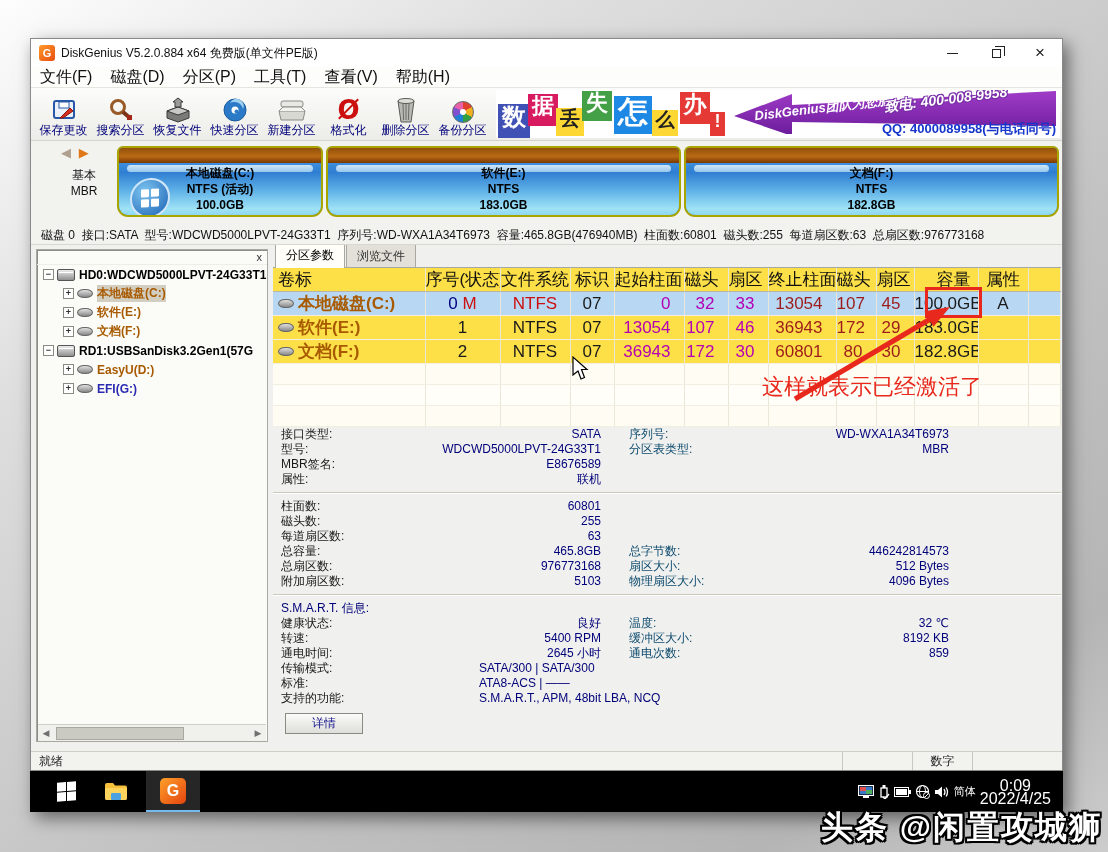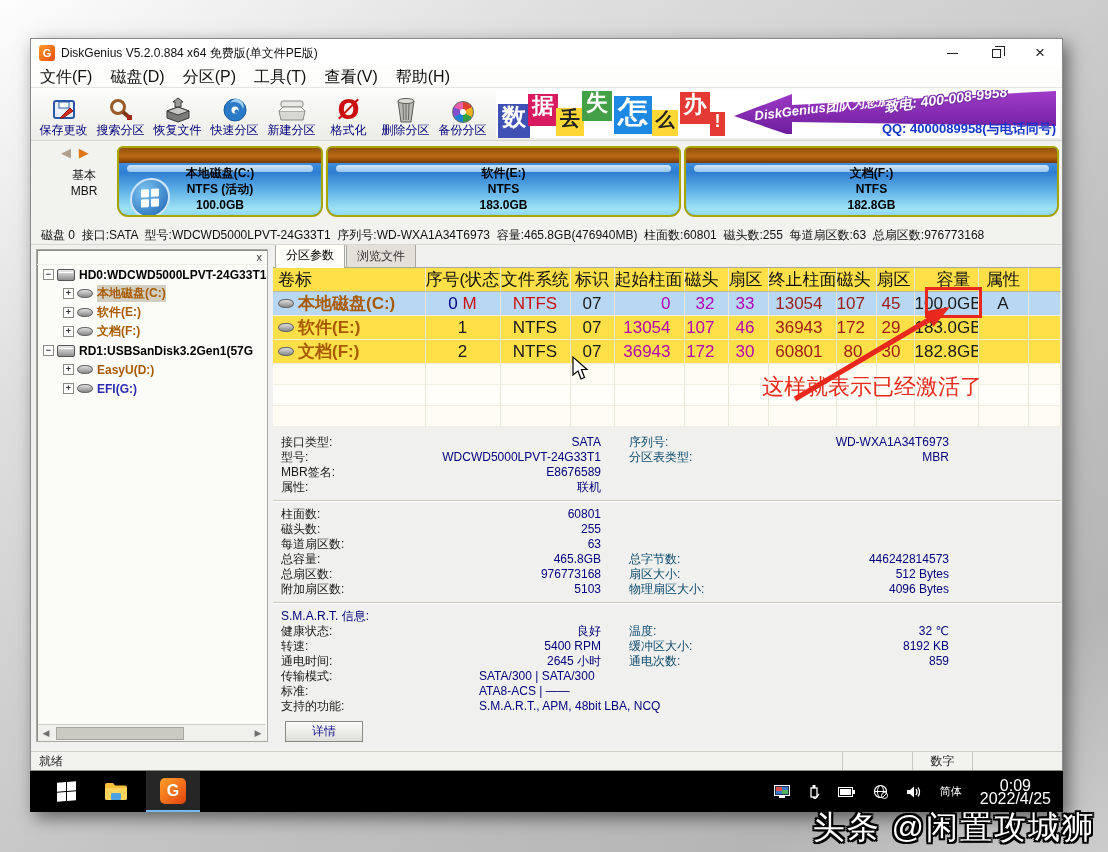--- a/index.html
+++ b/index.html
@@ -73,48 +73,48 @@
 .ptable{border-collapse:collapse;width:100%;font-size:17px;table-layout:fixed;background:#fde047;flex:none}
 .ptable th{font-weight:normal;height:22px;border-bottom:1px solid #b8b4a8;border-right:1px solid #eae7d8;color:#111;white-space:nowrap;overflow:hidden}
 .ptable td{height:21px;border-right:1px solid #eae7d8;border-bottom:1px solid #f2efe2;white-space:nowrap;overflow:hidden}
 .al{text-align:left;padding-left:5px}.ac{text-align:center}.ar{text-align:right;padding-right:13px}.ar2{text-align:right;padding-right:7px}
 .rsel td{background:#b7d7f3}
 .er1 td{background:#fffdf3}.er2 td{background:#fffef9}
 .c-name{color:#a85a00;font-weight:bold}
 .c-navy{color:#000080}.c-red{color:#cc1010}.c-mag{color:#b400b4}.c-dred{color:#9c1c1c}.c-blk{color:#1a1a1a}
 .vol-cell{display:flex;align-items:center}
 
-.info-area{flex:1;background:#f0f0ee;font-size:12px;padding-top:8px;overflow:hidden}
+.info-area{flex:1;background:#f0f0ee;font-size:12px;overflow:hidden}
 .irow{display:flex;height:15px;line-height:15px}
 .l1{width:150px;padding-left:8px;color:#1a1a1a;white-space:nowrap;flex:none}
 .v1{width:178px;text-align:right;color:#00007a;white-space:nowrap;flex:none}
 .l2{width:150px;margin-left:28px;color:#0c4a6e;white-space:nowrap;flex:none}
 .v2{width:170px;text-align:right;color:#00007a;white-space:nowrap;flex:none}
 .vleft{margin-left:56px;color:#00007a;white-space:nowrap}
 .sep{height:2px;border-top:1px solid #cbc8ba;border-bottom:1px solid #fff;margin:5px 0}
 .details-btn{width:78px;height:21px;margin:7px 0 0 12px;background:linear-gradient(#fafaf8,#dededa);border:1px solid #8a8a84;font-size:12px;color:#14148c;text-align:center;line-height:19px}
 
 .statusbar{height:19px;flex:none;background:#f2f2ee;border-top:1px solid #cfcfc7;display:flex;align-items:center;font-size:12px;color:#222}
 .sb-left{padding-left:8px;flex:1}
 .sb-cell{height:100%;border-left:1px solid #c8c8c0;display:flex;align-items:center;justify-content:center}
 
 .taskbar{height:41px;background:#000;position:relative;display:flex;align-items:center}
 .tb-btn{width:44px;height:41px;display:flex;align-items:center;justify-content:center;flex:none}
 .win-logo{display:grid;grid-template-columns:9px 9px;grid-template-rows:9px 9px;gap:1px;transform:skewY(-4deg)}
 .win-logo span{background:#fff}
 .dg-btn{width:54px;background:#262626;border-bottom:2px solid #76b9ed}
 .dg-ico{width:26px;height:26px;border-radius:5px;background:linear-gradient(135deg,#ffa02a,#e4440e);color:#fff;font-weight:bold;font-size:16px;text-align:center;line-height:26px}
-.tray{position:absolute;right:12px;top:0;height:41px;display:flex;align-items:center;gap:18px;color:#fff}
+.tray{position:absolute;right:12px;top:0;height:41px;display:flex;align-items:center;gap:4px;color:#fff}
 .ime{font-size:11px;white-space:nowrap}
 .clock{font-size:16px;text-align:center;line-height:13px;white-space:nowrap}
 
 .overlay{position:absolute;inset:0;pointer-events:none;z-index:40}
 .red-box{position:absolute;left:925px;top:287px;width:57px;height:31px;border:3px solid #e8281c}
 .anno-text{position:absolute;left:712px;top:372px;width:320px;text-align:center;font-size:22px;color:#e8281c;white-space:nowrap}
-.watermark{position:absolute;right:12px;bottom:2px;font-size:32px;font-weight:normal;color:#fff;letter-spacing:2px;z-index:60;
+.watermark{position:absolute;right:5px;bottom:2px;font-size:32px;font-weight:bold;color:#fff;letter-spacing:2px;z-index:60;
   text-shadow:2px 0 0 #000,-2px 0 0 #000,0 2px 0 #000,0 -2px 0 #000,2px 2px 0 #000,-2px -2px 0 #000,2px -2px 0 #000,-2px 2px 0 #000}
 </style>
 </head>
 <body>
 
 <div class="photo">
   <div class="screen">
 
     <div class="window">
 

